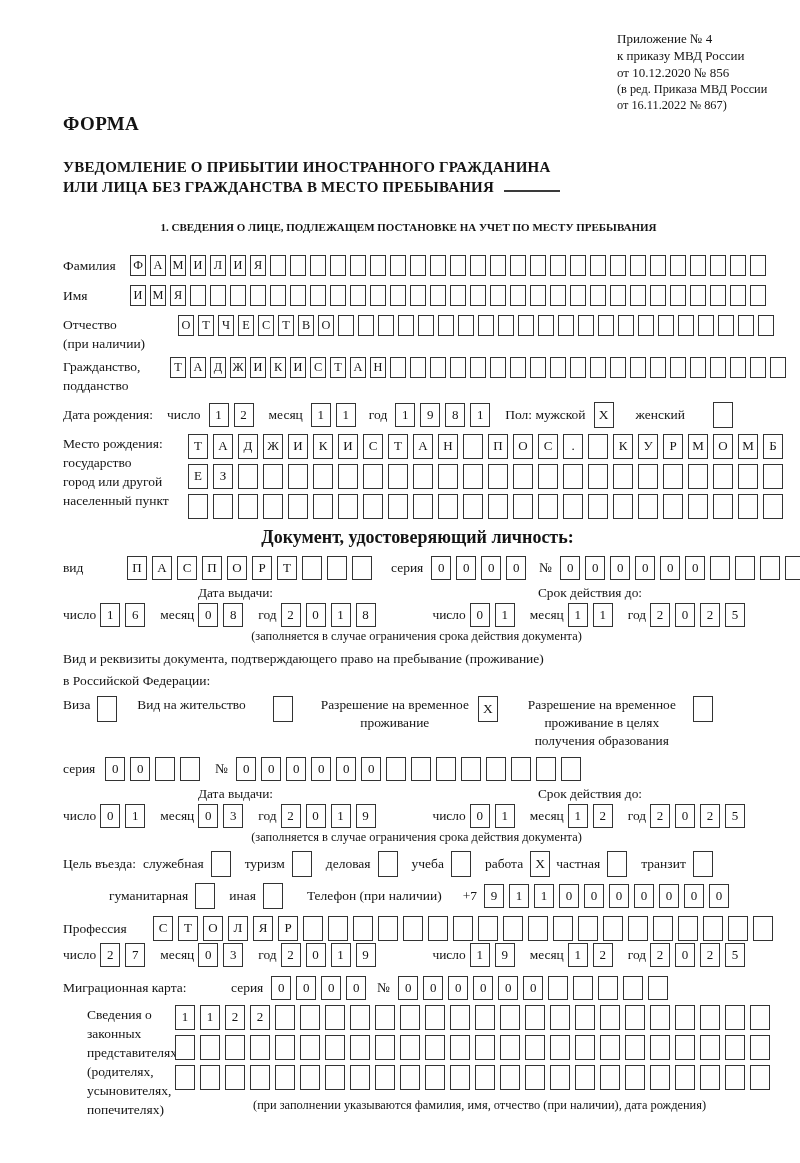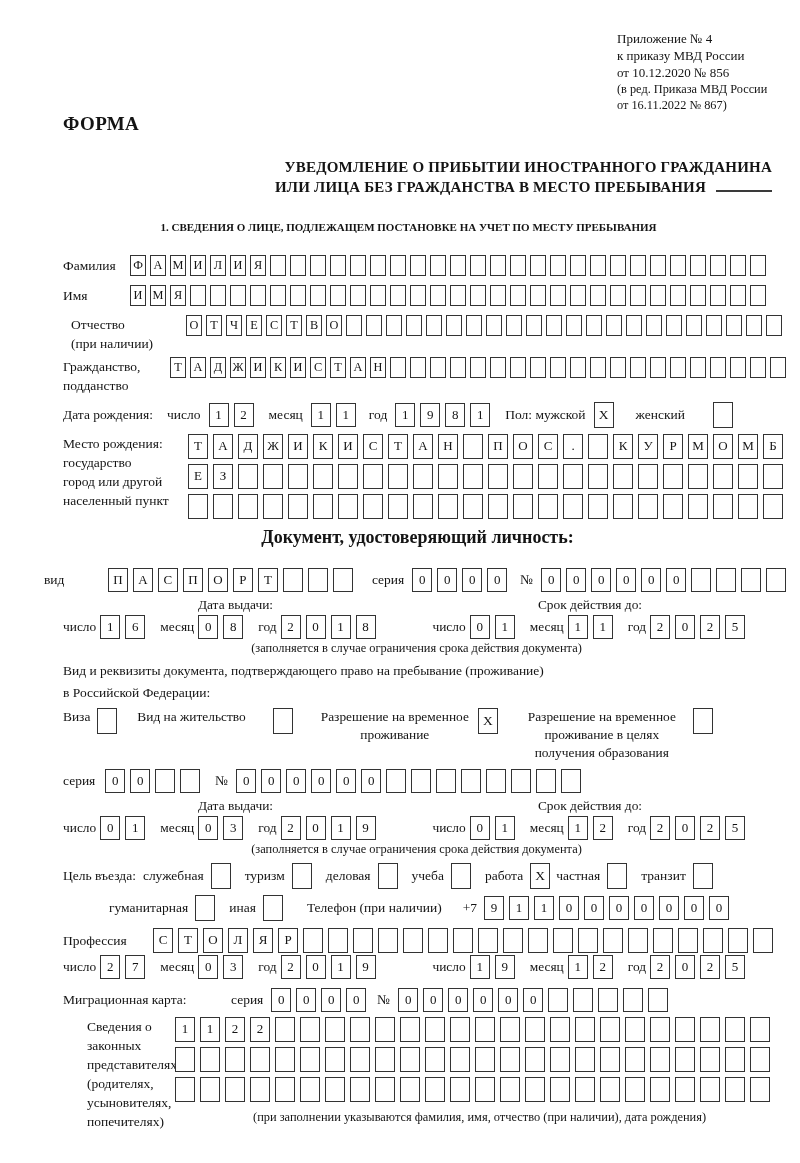--- a/index.html
+++ b/index.html
@@ -5,28 +5,28 @@
   html,body{margin:0;padding:0;background:#ffffff;}
   body{width:800px;height:1163px;font-family:"Liberation Serif","DejaVu Serif",serif;color:#141414;overflow:hidden;}
   .page{box-sizing:border-box;width:800px;height:1163px;padding:30px 28px 0 63px;}
 
   
   .hdr{margin-left:554px;font-size:13px;line-height:17px;}
   .hdr .sub{font-size:12.3px;line-height:16px;}
   .forma{text-align:left;padding-right:8px;font-weight:bold;font-size:19px;letter-spacing:.4px;}
 
   
-  .title{margin-top:22px;text-align:right;font-weight:bold;font-size:15px;line-height:20px;letter-spacing:.2px;}
+  .title{margin-top:22px;text-align:left;font-weight:bold;font-size:15px;line-height:20px;letter-spacing:.2px;}
   .t-underline{display:inline-block;width:56px;border-bottom:2.2px solid #3a3a3a;margin-left:10px;height:12px;}
   .sec-head{margin-top:24px;font-weight:bold;font-size:11px;text-align:center;margin-left:-18px;}
 
   
   .row{display:flex;align-items:flex-start;margin-top:8px;}
   .lbl{font-size:13.5px;line-height:22px;flex:none;}
-  .w67{width:67px;} .w115{width:115px;margin-left:8px;} .w107{width:107px;}
+  .w67{width:67px;} .w115{width:115px;} .w107{width:107px;}
 
   
   .cells{display:inline-flex;flex-wrap:nowrap;}
   .cell{box-sizing:border-box;display:inline-block;border:1.6px solid #333;text-align:center;background:#fff;}
   .s .cell{width:16px;height:21px;line-height:18px;font-size:12.3px;margin-right:4px;}
   .m .cell{width:20px;height:25px;line-height:22px;font-size:13px;margin-right:5px;}
   .d .cell{width:20px;height:24px;line-height:21px;font-size:13px;margin-right:5px;}
 
   .checkbox{box-sizing:border-box;flex:none;display:inline-block;width:20px;height:26px;border:1.6px solid #333;text-align:center;line-height:23px;font-size:13.5px;background:#fff;}
 
@@ -359,21 +359,21 @@
           <span class="cell"></span>
           <span class="cell"></span>
           <span class="cell"></span>
           <span class="cell"></span>
         </span>
     </span>
   </div>
 
   <div class="doc-head">Документ, удостоверяющий личность:</div>
 
-  <div class="inline-row" style="margin-top:20px;justify-content:center;">
+  <div class="inline-row" style="margin-top:8px;">
     <span class="lbl" style="width:64px;">вид</span>
     <span class="cells d">
         <span class="cell">П</span>
         <span class="cell">А</span>
         <span class="cell">С</span>
         <span class="cell">П</span>
         <span class="cell">О</span>
         <span class="cell">Р</span>
         <span class="cell">Т</span>
         <span class="cell"></span>

